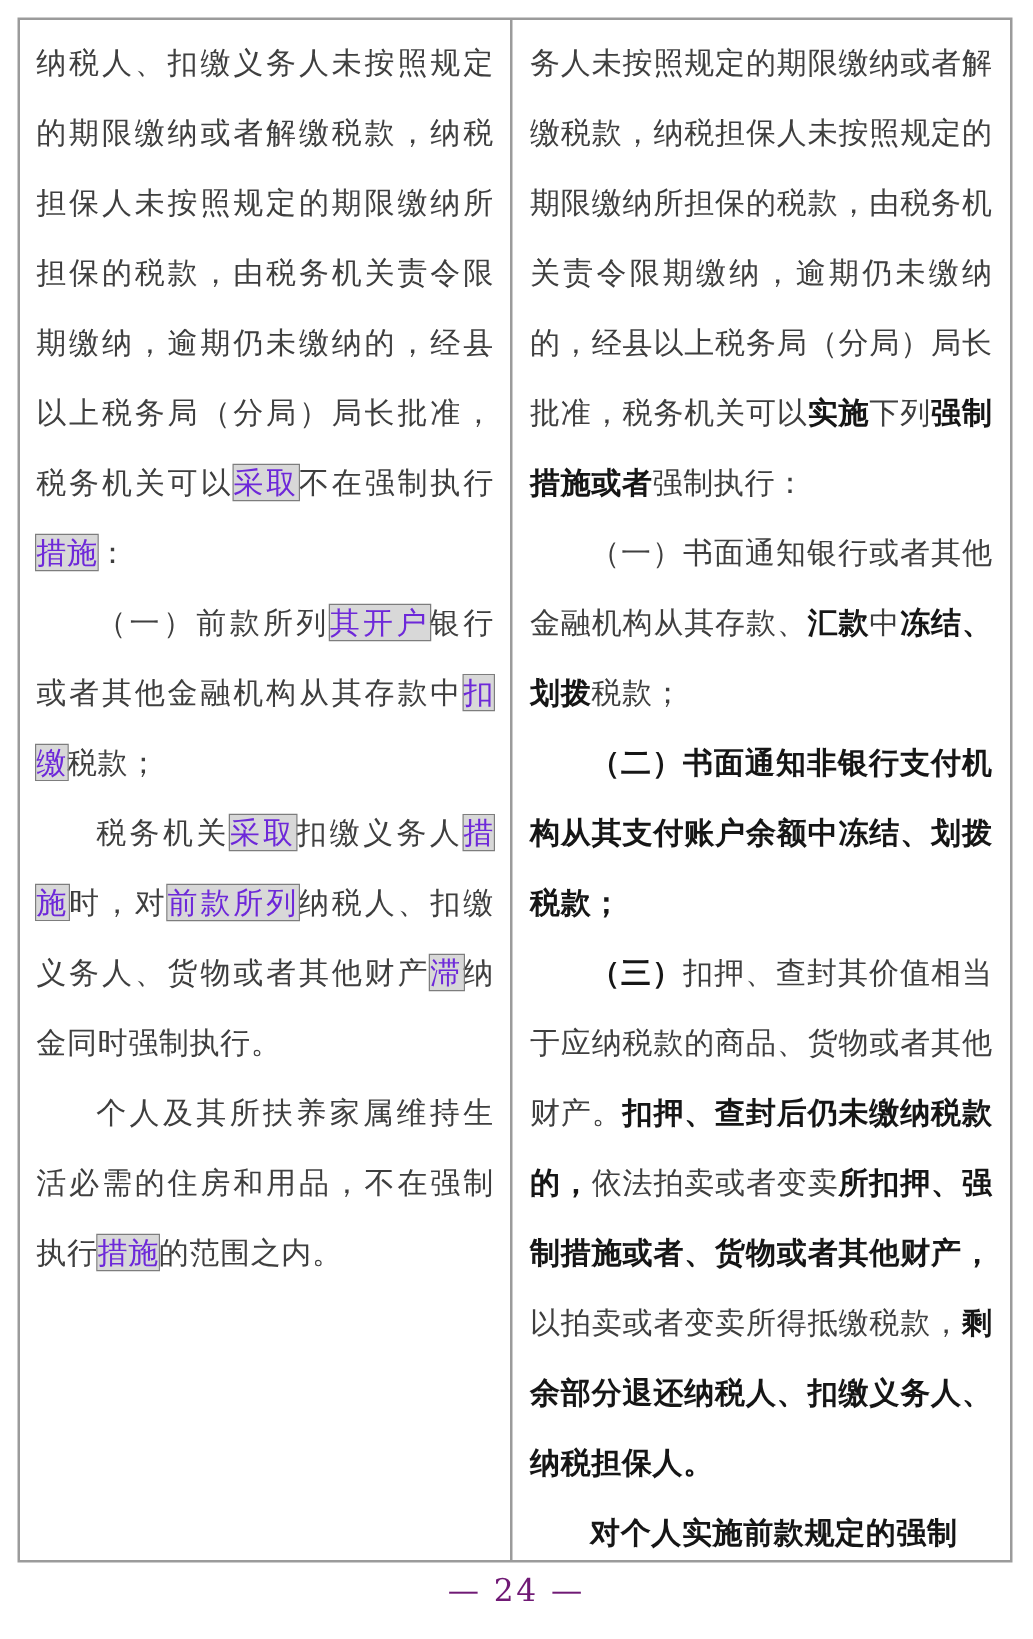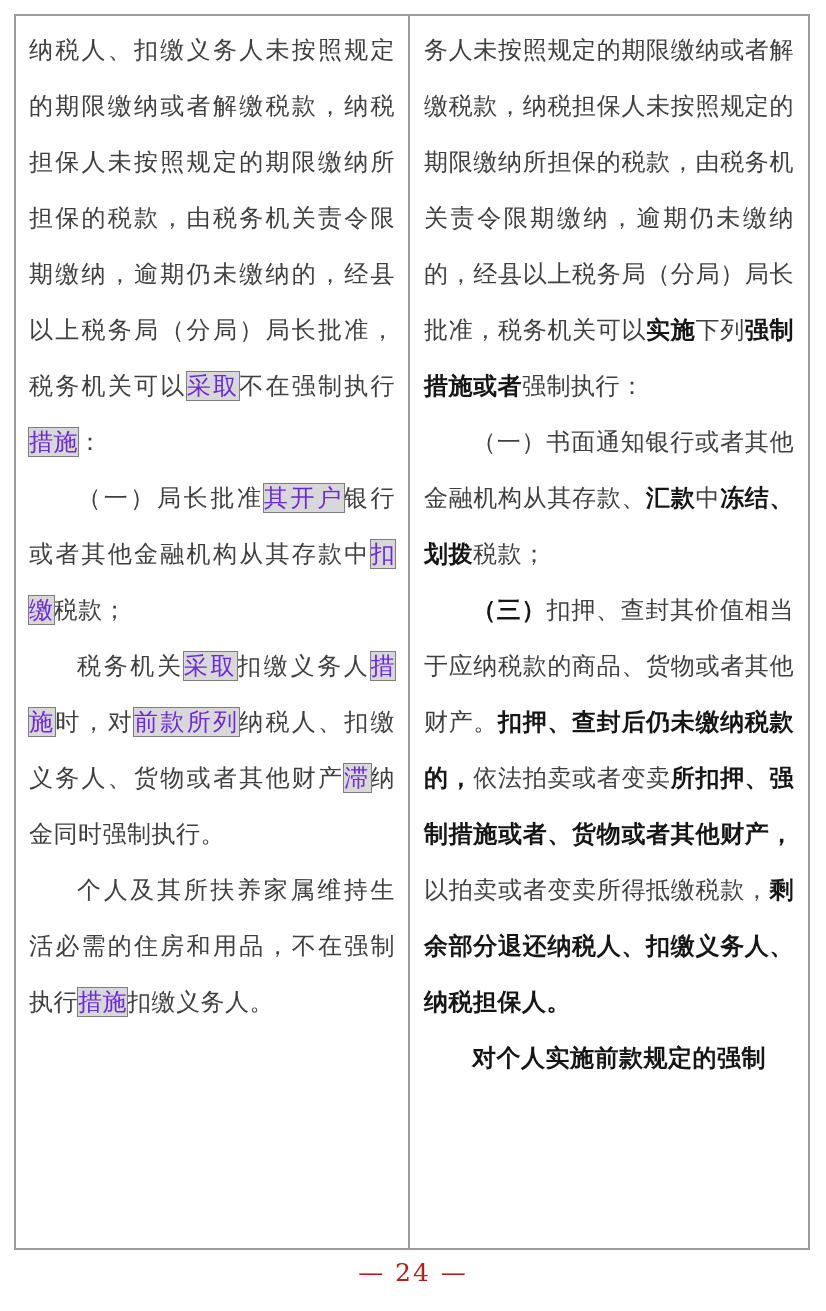--- a/index.html
+++ b/index.html
@@ -68,40 +68,41 @@
     background: #d8d8d8;
     outline: 1px solid #7d7d7d;
   }
   .footer {
     position: absolute;
     left: 0;
     top: 1258px;
     width: 826px;
     text-align: center;
     font-size: 25px;
-    color: #b91c1c;
+    color: #701a75;
     letter-spacing: 2px;
     font-family: "DejaVu Serif", "Liberation Serif", serif;
   }
 </style>
 </head>
 <body>
 
 <div class="page">
 
   <div class="law-table">
     <div class="col col-left">
         <p class="para"><span class="run-normal">纳税人、扣缴义务人未按照规定的期限缴纳或者解缴税款，纳税担保人未按照规定的期限缴纳所担保的税款，由税务机关责令限期缴纳，逾期仍未缴纳的，经县以上税务局（分局）局长批准，税务机关可以</span><span class="run-deleted">采取</span><span class="run-normal">不在强制执行</span><span class="run-deleted">措施</span><span class="run-normal">：</span></p>
-        <p class="para indent"><span class="run-normal">（一）局长批准</span><span class="run-deleted">其开户</span><span class="run-normal">银行或者其他金融机构从其存款中</span><span class="run-deleted">扣缴</span><span class="run-normal">税款；</span></p>
+        <p class="para indent"><span class="run-normal">（一）前款所列</span><span class="run-deleted">其开户</span><span class="run-normal">银行或者其他金融机构从其存款中</span><span class="run-deleted">扣缴</span><span class="run-normal">税款；</span></p>
         <p class="para indent"><span class="run-normal">税务机关</span><span class="run-deleted">采取</span><span class="run-normal">扣缴义务人</span><span class="run-deleted">措施</span><span class="run-normal">时，对</span><span class="run-deleted">前款所列</span><span class="run-normal">纳税人、扣缴义务人、货物或者其他财产</span><span class="run-deleted">滞</span><span class="run-normal">纳金同时强制执行。</span></p>
-        <p class="para indent"><span class="run-normal">个人及其所扶养家属维持生活必需的住房和用品，不在强制执行</span><span class="run-deleted">措施</span><span class="run-normal">扣缴义务人。</span></p>
+        <p class="para indent"><span class="run-normal">个人及其所扶养家属维持生活必需的住房和用品，不在强制执行</span><span class="run-deleted">措施</span><span class="run-normal">的范围之内。</span></p>
       </div>
     <div class="col col-right">
         <p class="para"><span class="run-normal">务人未按照规定的期限缴纳或者解缴税款，纳税担保人未按照规定的期限缴纳所担保的税款，由税务机关责令限期缴纳，逾期仍未缴纳的，经县以上税务局（分局）局长批准，税务机关可以</span><span class="run-bold">实施</span><span class="run-normal">下列</span><span class="run-bold">强制措施或者</span><span class="run-normal">强制执行：</span></p>
         <p class="para indent"><span class="run-normal">（一）书面通知银行或者其他金融机构从其存款、</span><span class="run-bold">汇款</span><span class="run-normal">中</span><span class="run-bold">冻结、划拨</span><span class="run-normal">税款；</span></p>
+        <p class="para indent"><span class="run-bold">（二）书面通知非银行支付机构从其支付账户余额中冻结、划拨税款；</span></p>
         <p class="para indent"><span class="run-bold">（三）</span><span class="run-normal">扣押、查封其价值相当于应纳税款的商品、货物或者其他财产。</span><span class="run-bold">扣押、查封后仍未缴纳税款的，</span><span class="run-normal">依法拍卖或者变卖</span><span class="run-bold">所扣押、强制措施或者、货物或者其他财产，</span><span class="run-normal">以拍卖或者变卖所得抵缴税款，</span><span class="run-bold">剩余部分退还纳税人、扣缴义务人、纳税担保人。</span></p>
         <p class="para indent"><span class="run-bold">对个人实施前款规定的强制</span></p>
       </div>
   </div>
 
   <div class="footer">— 24 —</div>
 
 </div>
 
 </body></html>

